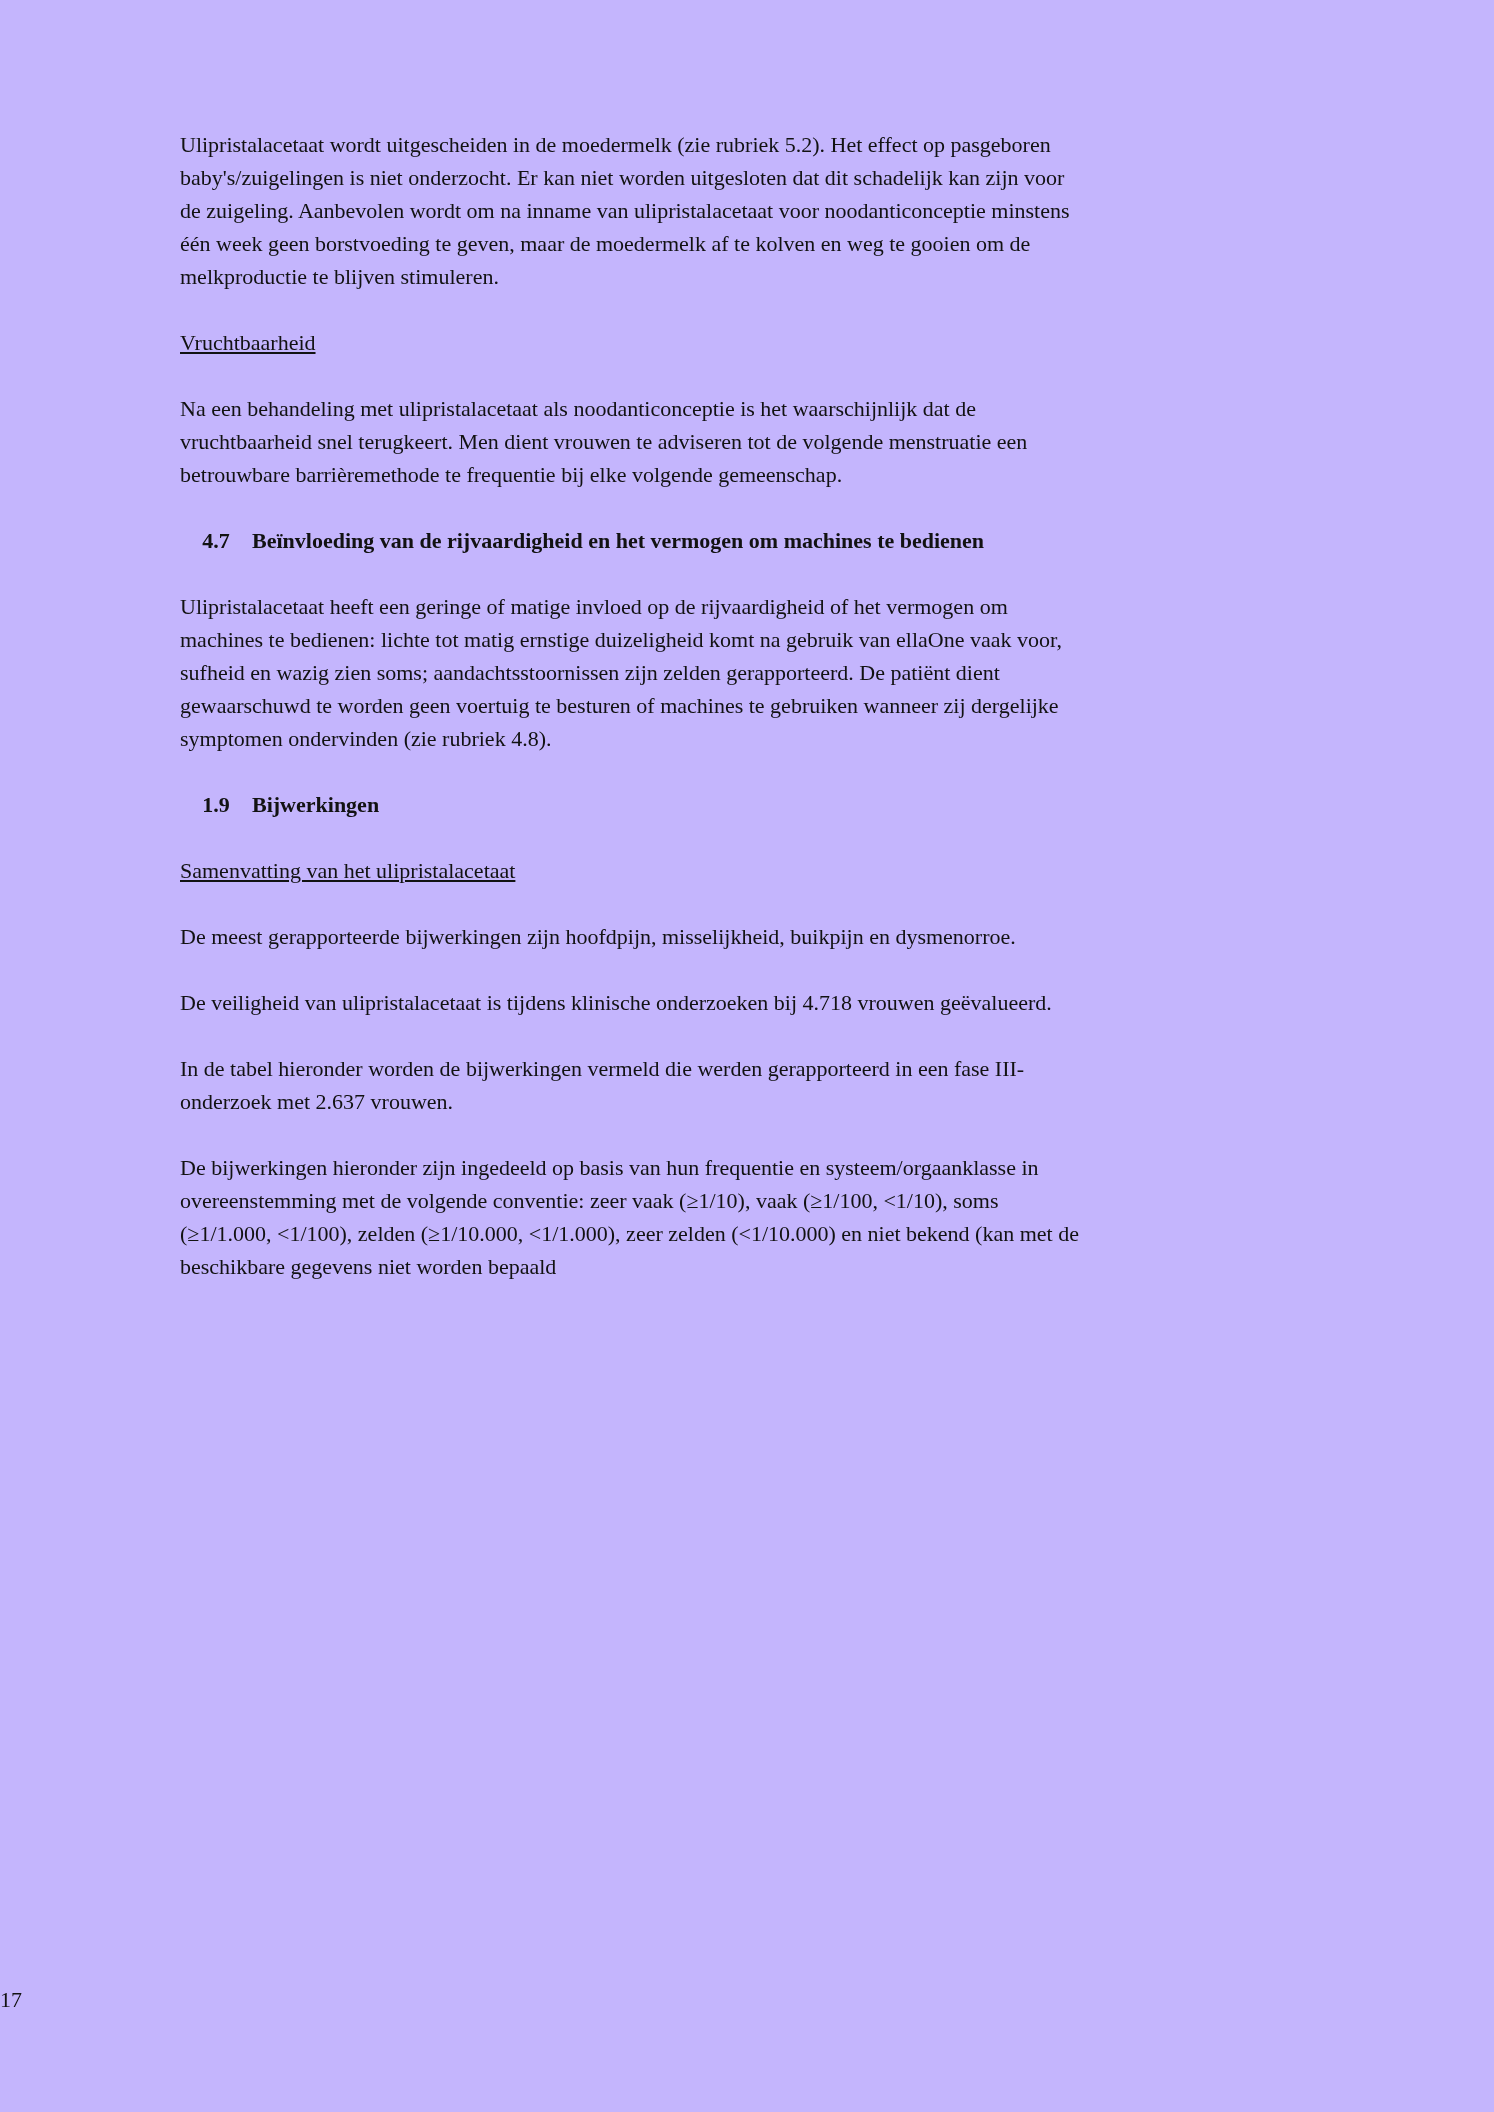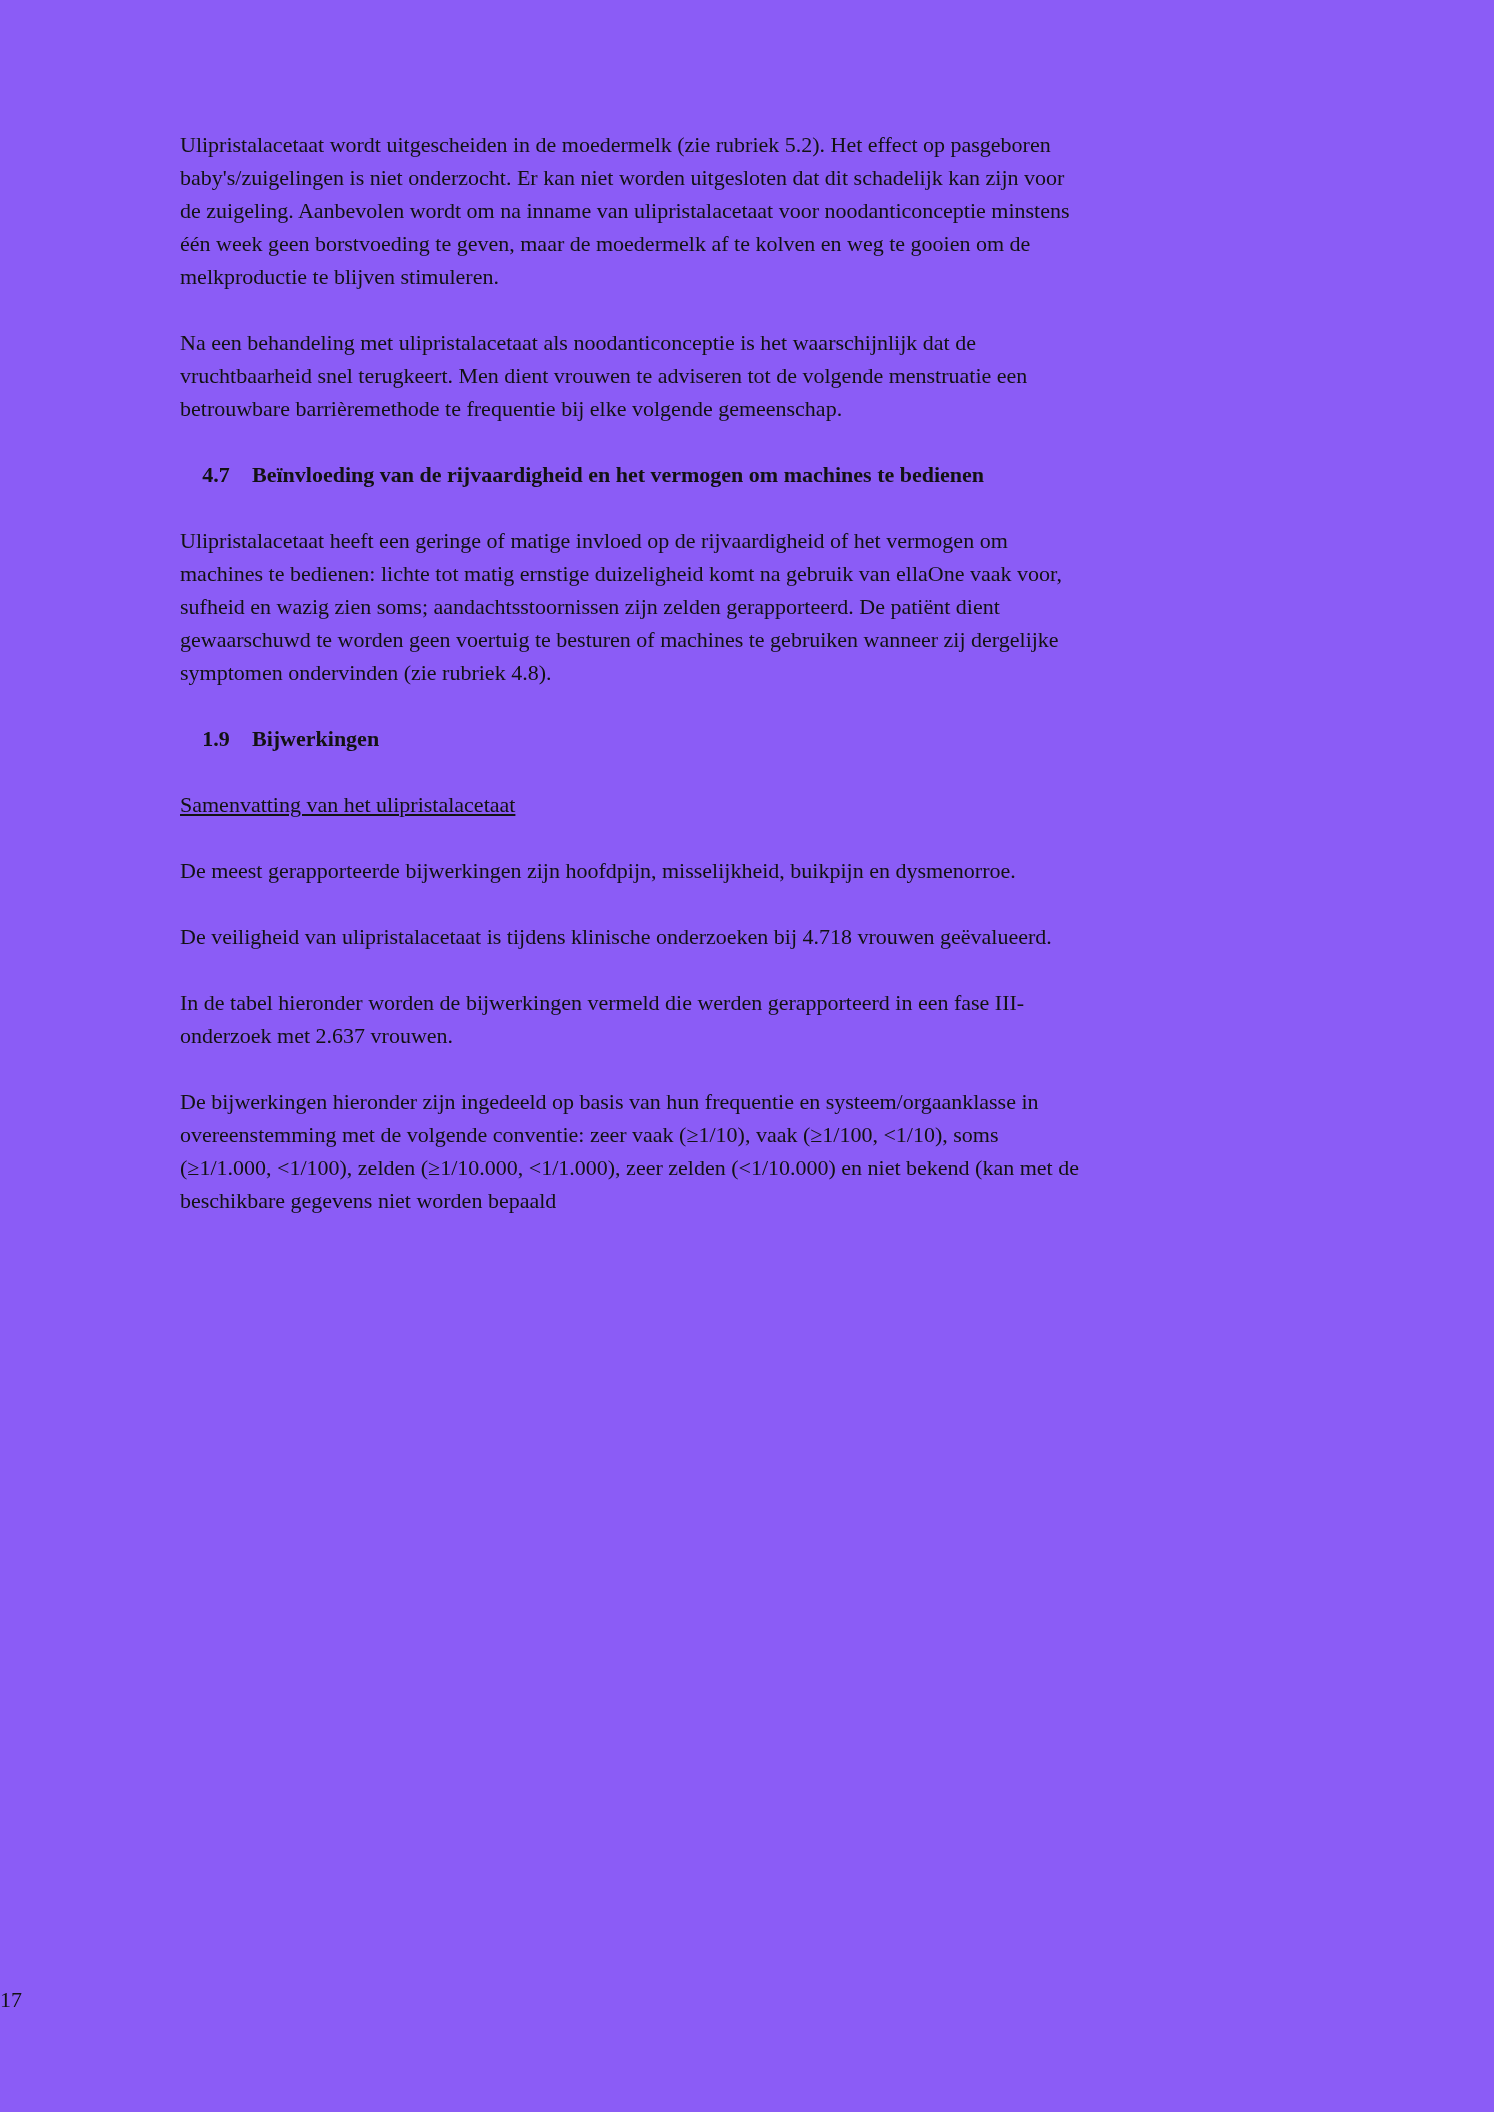--- a/index.html
+++ b/index.html
@@ -4,21 +4,21 @@
 <style>
   html, body {
     margin: 0;
     padding: 0;
     background: #ffffff;
   }
   .page {
     position: relative;
     width: 1494px;
     height: 2112px;
-    background: #8b5cf6;
+    background: #c4b5fd;
     color: #121212;
     font-family: "Liberation Serif", "DejaVu Serif", serif;
     font-size: 22px;
     line-height: 33px;
     overflow: hidden;
   }
   .content {
     position: absolute;
     left: 180px;
     top: 128px;
@@ -56,20 +56,21 @@
 
 <div class="page">
   <div class="content">
 
     <p class="para">Ulipristalacetaat wordt uitgescheiden in de moedermelk (zie rubriek 5.2). Het effect op pasgeboren
 baby's/zuigelingen is niet onderzocht. Er kan niet worden uitgesloten dat dit schadelijk kan zijn voor
 de zuigeling. Aanbevolen wordt om na inname van ulipristalacetaat voor noodanticonceptie minstens
 één week geen borstvoeding te geven, maar de moedermelk af te kolven en weg te gooien om de
 melkproductie te blijven stimuleren.</p>
 
+    <h3 class="uhead">Vruchtbaarheid</h3>
 
     <p class="para">Na een behandeling met ulipristalacetaat als noodanticonceptie is het waarschijnlijk dat de
 vruchtbaarheid snel terugkeert. Men dient vrouwen te adviseren tot de volgende menstruatie een
 betrouwbare barrièremethode te frequentie bij elke volgende gemeenschap.</p>
 
     <div class="shead">
       <span class="snum">4.7</span>
       <span class="stitle">Beïnvloeding van de rijvaardigheid en het vermogen om machines te bedienen</span>
     </div>
 

